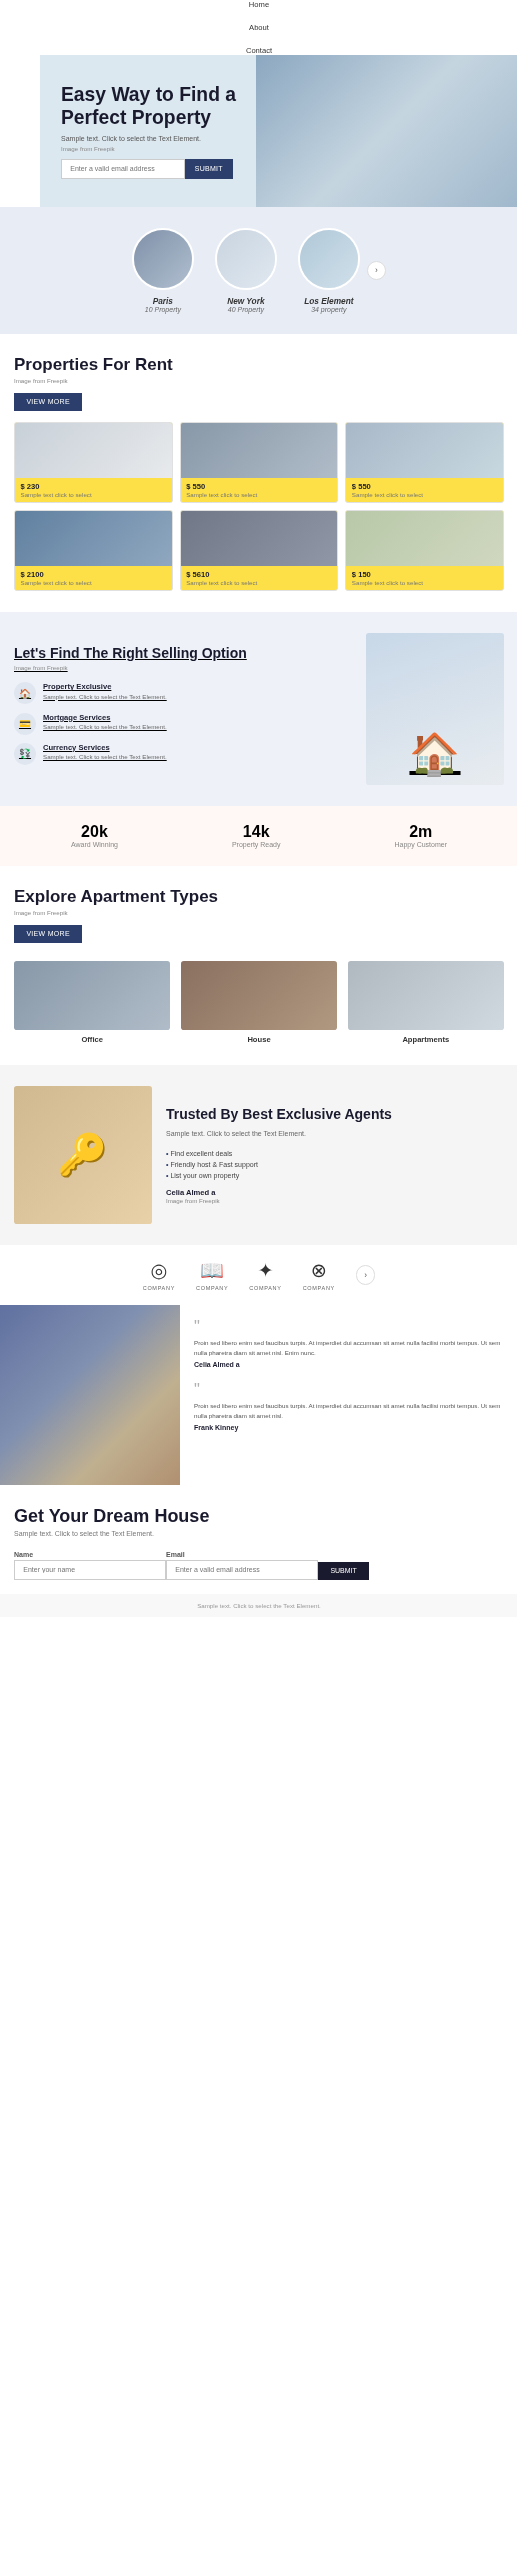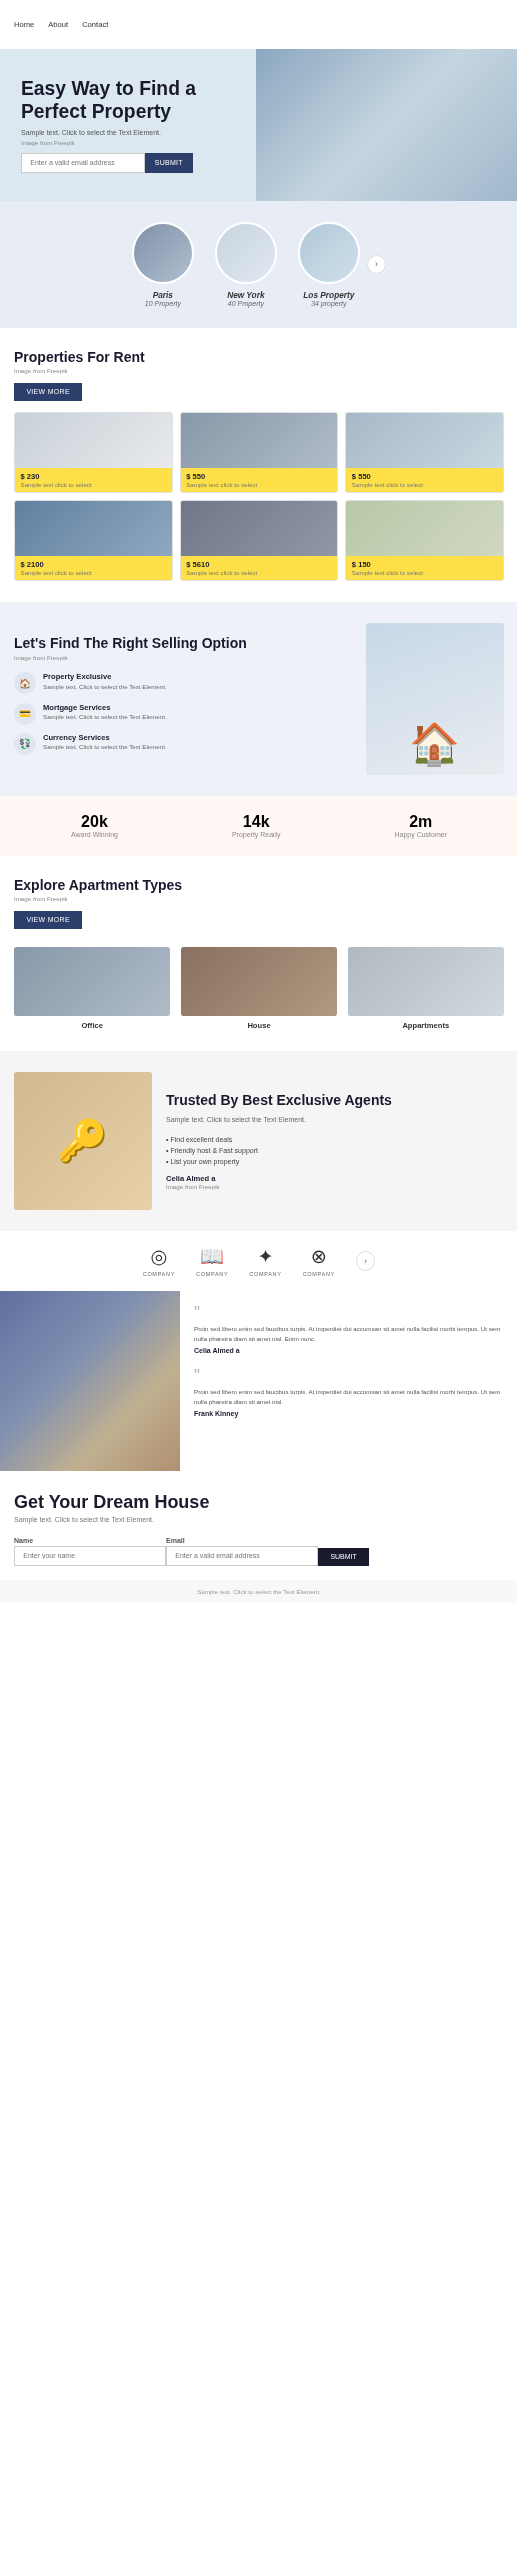--- a/index.html
+++ b/index.html
@@ -1,23 +1,23 @@
 <!DOCTYPE html>
 <html style="font-size:11px"><head>
   <meta charset="utf-8">
   <style>
     * { box-sizing: border-box; margin: 0; padding: 0; }
     body { font-family: 'Segoe UI', Arial, sans-serif; background: #fff; width: 518px; overflow-x: hidden; }
 
     
-    nav { display: flex; align-items: center; padding: 20px 14px; background: #fff; gap: 14px; }
+    nav { display: flex; align-items: center; padding: 0 14px; background: #fff; gap: 14px; flex-direction: column; }
     nav a { font-size: 7.6px; color: #333; text-decoration: none; }
 
     
-    .hero { position: relative; background: #dce8f0; min-height: 152px; display: flex; align-items: center; padding: 28px 21px; overflow: hidden; }
+    .hero { position: relative; background: #dce8f0; min-height: 152px; display: flex; align-items: center; padding: 28px 21px; overflow: hidden; margin-left: 40px; }
     .hero-text { max-width: 207px; z-index: 2; }
     .hero-text h1 { font-size: 19.3px; font-weight: 700; color: #1a1a2e; line-height: 1.2; margin-bottom: 5.5px; }
     .hero-text p { font-size: 7px; color: #555; margin-bottom: 2.8px; }
     .hero-text .source { font-size: 6.2px; color: #888; margin-bottom: 7px; }
     .hero-form { display: flex; gap: 0; margin-top: 7px; }
     .hero-form input { padding: 5.5px 8.3px; border: 0.7px solid #ccc; font-size: 7px; width: 124px; outline: none; }
     .hero-form button { background: #2c3e6b; color: #fff; border: none; padding: 5.5px 9.7px; font-size: 7px; cursor: pointer; letter-spacing: 0.3px; }
     .hero-img { position: absolute; right: 0; top: 0; width: 262px; height: 152px; background: #b0c4d8; overflow: hidden; }
     .hero-img-inner { width: 100%; height: 100%; background: linear-gradient(135deg, #8ba7c0 0%, #c5d5e0 50%, #a0b8cc 100%); }
 
@@ -29,42 +29,42 @@
     .city-circle-img { width: 100%; height: 100%; background: linear-gradient(135deg, #a0b8cc, #d0dce8); }
     .city-circle-img.paris { background: linear-gradient(135deg, #8090a8, #b0c0d0); }
     .city-circle-img.newyork { background: linear-gradient(135deg, #c8d4e0, #e0e8f0); }
     .city-circle-img.la { background: linear-gradient(135deg, #b0c8d8, #d0e0ea); }
     .city-name { font-size: 8.3px; font-weight: 600; color: #333; }
     .city-count { font-size: 7px; color: #666; }
     .nav-arrow { width: 19.3px; height: 19.3px; border-radius: 50%; background: #fff; border: 0.7px solid #ddd; display: flex; align-items: center; justify-content: center; font-size: 8.3px; color: #555; cursor: pointer; margin-left: 7px; }
 
     
     .section { padding: 21px 14px; }
-    .section-title { font-size: 14px; font-weight: 700; color: #1a1a2e; margin-bottom: 2.8px; }
+    .section-title { font-size: 17px; font-weight: 700; color: #1a1a2e; margin-bottom: 2.8px; }
     .section-source { font-size: 6.2px; color: #888; margin-bottom: 8.3px; }
 
     
     .view-more-btn { display: inline-block; background: #2c3e6b; color: #fff; border: none; padding: 5.5px 12.4px; font-size: 7px; cursor: pointer; letter-spacing: 0.3px; margin-bottom: 11px; }
 
     
     .props-grid { display: grid; grid-template-columns: 1fr 1fr 1fr; gap: 7px; }
     .prop-card { background: #fde047; border: 0.7px solid #e0e0e0; border-radius: 2.8px; overflow: hidden; }
     .prop-img { height: 55px; background: linear-gradient(135deg, #b0c0d0, #d0dce8); }
     .prop-img.p1 { background: linear-gradient(135deg, #c8d0d8, #e8eaec); }
     .prop-img.p2 { background: linear-gradient(135deg, #8898a8, #b0bcc8); }
     .prop-img.p3 { background: linear-gradient(135deg, #a8b8c8, #c8d8e0); }
     .prop-img.p4 { background: linear-gradient(135deg, #6080a0, #90a8c0); }
     .prop-img.p5 { background: linear-gradient(135deg, #707888, #9098a8); }
     .prop-img.p6 { background: linear-gradient(135deg, #b8c8a8, #d0d8c0); }
     .prop-info { padding: 4.1px 5.5px; }
     .prop-price { font-size: 7.6px; font-weight: 700; color: #1a1a2e; }
     .prop-desc { font-size: 6.2px; color: #777; }
 
     
-    .selling-section { background: #eef2f8; padding: 21px 14px; display: flex; gap: 14px; align-items: center; }
+    .selling-section { background: #eef2f8; padding: 21px 14px; display: flex; gap: 14px; align-items: center; text-decoration: underline; }
     .selling-left { flex: 1; }
     .selling-left h2 { font-size: 14px; font-weight: 700; color: #1a1a2e; line-height: 1.2; margin-bottom: 2.8px; }
     .selling-source { font-size: 6.2px; color: #888; margin-bottom: 11px; }
     .selling-feature { display: flex; align-items: flex-start; gap: 7px; margin-bottom: 8.3px; }
     .feature-icon { width: 22px; height: 22px; border-radius: 50%; background: #e0e6f0; display: flex; align-items: center; justify-content: center; font-size: 9.7px; flex-shrink: 0; }
     .feature-text h4 { font-size: 7.6px; font-weight: 600; color: #1a1a2e; margin-bottom: 1.4px; }
     .feature-text p { font-size: 6.2px; color: #666; line-height: 1.4; }
     .selling-right { width: 138px; height: 152px; background: linear-gradient(160deg, #c8d8e8 0%, #e8ecf0 100%); border-radius: 2.8px; display: flex; align-items: flex-end; justify-content: center; overflow: hidden; }
     .house-hand { font-size: 41px; text-align: center; padding-bottom: 7px; }
 
@@ -163,21 +163,21 @@
       <div class="city-circle">
         <div class="city-circle-img newyork"></div>
       </div>
       <div class="city-name">New York</div>
       <div class="city-count">40 Property</div>
     </div>
     <div class="city-item">
       <div class="city-circle">
         <div class="city-circle-img la"></div>
       </div>
-      <div class="city-name">Los Property</div>
+      <div class="city-name">Los Element</div>
       <div class="city-count">34 property</div>
     </div>
   </div>
   <div class="nav-arrow">›</div>
 </section>
 
 <section class="section">
   <h2 class="section-title">Properties For Rent</h2>
   <div class="section-source">Image from Freepik</div>
   <button class="view-more-btn">VIEW MORE</button>

